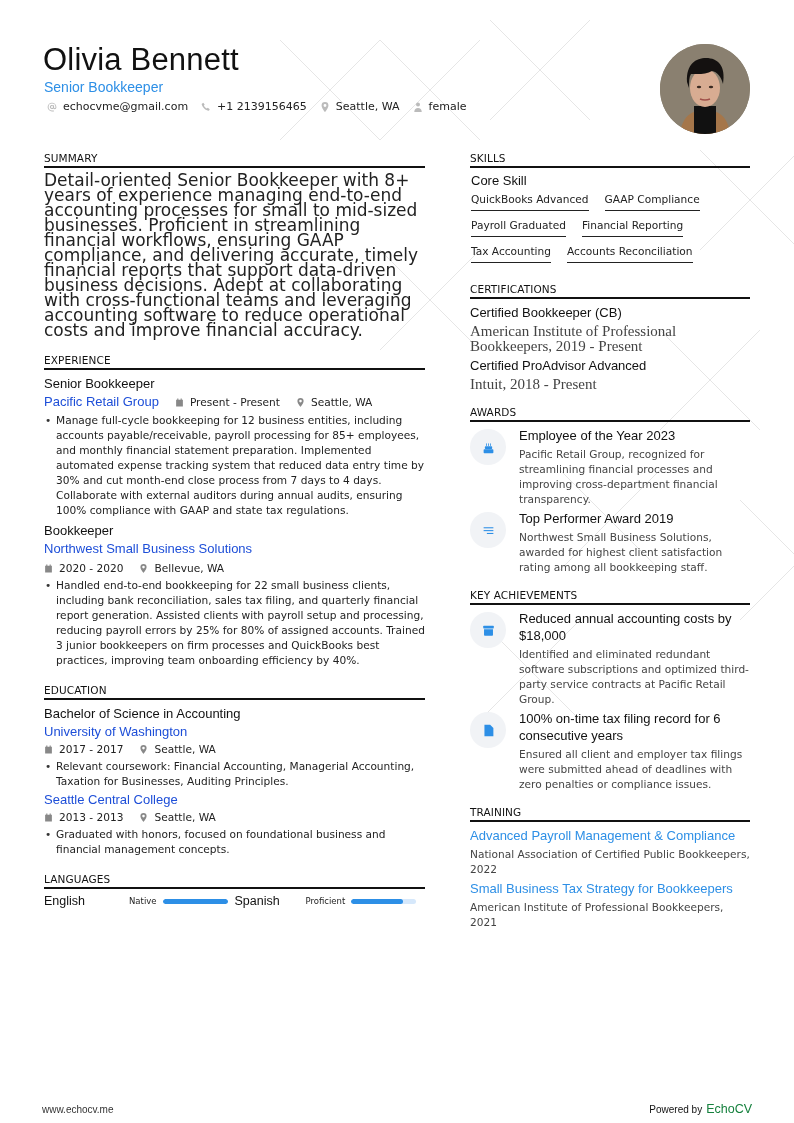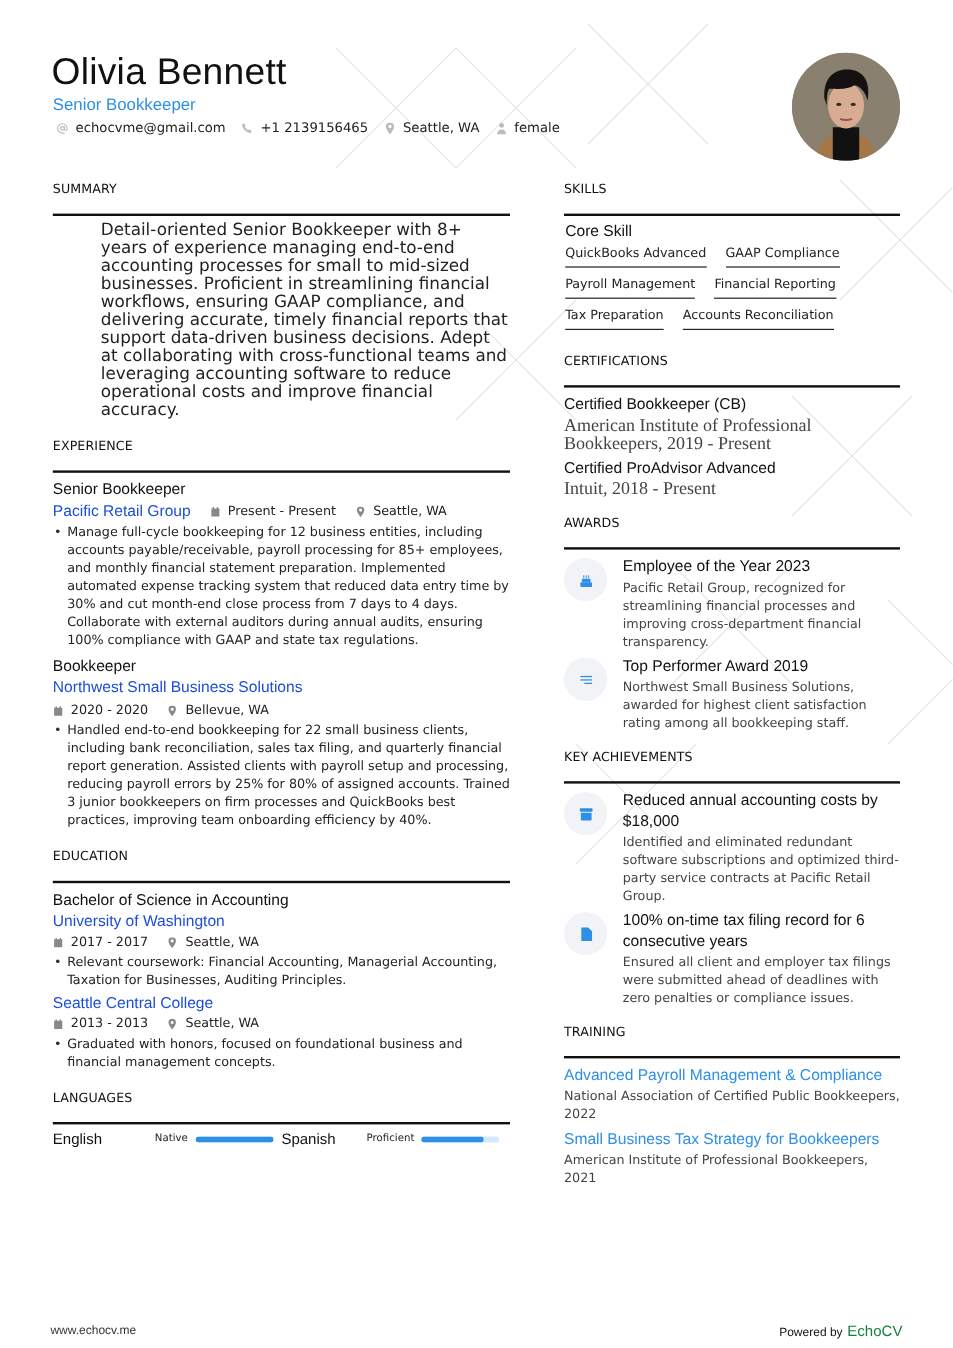--- a/index.html
+++ b/index.html
@@ -13,24 +13,24 @@
   .contacts { position: absolute; left: 46px; top: 100px; display: flex; align-items: center; font-size: 11px; color: #222; }
   .contact { display: flex; align-items: center; margin-right: 12px; }
   .contact .ic { width: 12px; height: 12px; margin-right: 5px; display: inline-flex; align-items: center; justify-content: center; }
   .contact .ic svg { width: 10px; height: 10px; fill: #bbb; }
 
   .photo { position: absolute; left: 660px; top: 44px; width: 90px; height: 90px; border-radius: 50%; overflow: hidden; background: #8b8170; }
 
   .col-left { position: absolute; left: 44px; top: 152px; width: 381px; }
   .col-right { position: absolute; left: 470px; top: 152px; width: 280px; }
 
-  .sec-h { font-size: 10.5px; color: #111; letter-spacing: 0.1px; padding-bottom: 14px; border-bottom: 2px solid #111; margin-bottom: 5px; }
+  .sec-h { font-size: 10.5px; color: #111; letter-spacing: 0.1px; padding-bottom: 2px; border-bottom: 2px solid #111; margin-bottom: 5px; }
   .section { margin-bottom: 12px; }
 
-  .para { font-size: 14px; line-height: 15px; color: #222; margin-left: 40px; }
+  .para { font-size: 17px; line-height: 15px; color: #222; }
 
   .job-title { font-family: "Liberation Sans", sans-serif; font-size: 13px; color: #111; margin-top: 4px; line-height: 18px; }
   .company { font-family: "Liberation Sans", sans-serif; font-size: 13px; color: #1d4ed8; line-height: 18px; }
   .meta-row { display: flex; align-items: center; font-size: 10.6px; color: #222; line-height: 16px; }
   .meta-row .company { margin-right: 16px; }
   .meta { display: inline-flex; align-items: center; margin-right: 16px; }
   .meta svg { width: 9px; height: 9px; fill: #888; margin-right: 6px; }
   ul.bul { list-style: none; margin-top: 2px; }
   ul.bul li { position: relative; padding-left: 12px; font-size: 10.6px; line-height: 15px; color: #222; }
   ul.bul li::before { content: "•"; position: absolute; left: 1px; top: 0; color: #333; }
@@ -265,23 +265,23 @@
   </div>
 
   <div class="col-right">
 
     <div class="section">
       <div class="sec-h">SKILLS</div>
       <div class="skill-cat">Core Skill</div>
       <div class="tags">
         <span class="tag">QuickBooks Advanced</span>
         <span class="tag">GAAP Compliance</span>
-        <span class="tag">Payroll Management</span>
+        <span class="tag">Payroll Graduated</span>
         <span class="tag">Financial Reporting</span>
-        <span class="tag">Tax Preparation</span>
+        <span class="tag">Tax Accounting</span>
         <span class="tag">Accounts Reconciliation</span>
       </div>
     </div>
 
     <div class="section" style="margin-top:14px;">
       <div class="sec-h">CERTIFICATIONS</div>
       <div class="cert-name">Certified Bookkeeper (CB)</div>
       <div class="cert-sub">American Institute of Professional Bookkeepers, 2019 - Present</div>
       <div class="cert-name">Certified ProAdvisor Advanced</div>
       <div class="cert-sub">Intuit, 2018 - Present</div>

